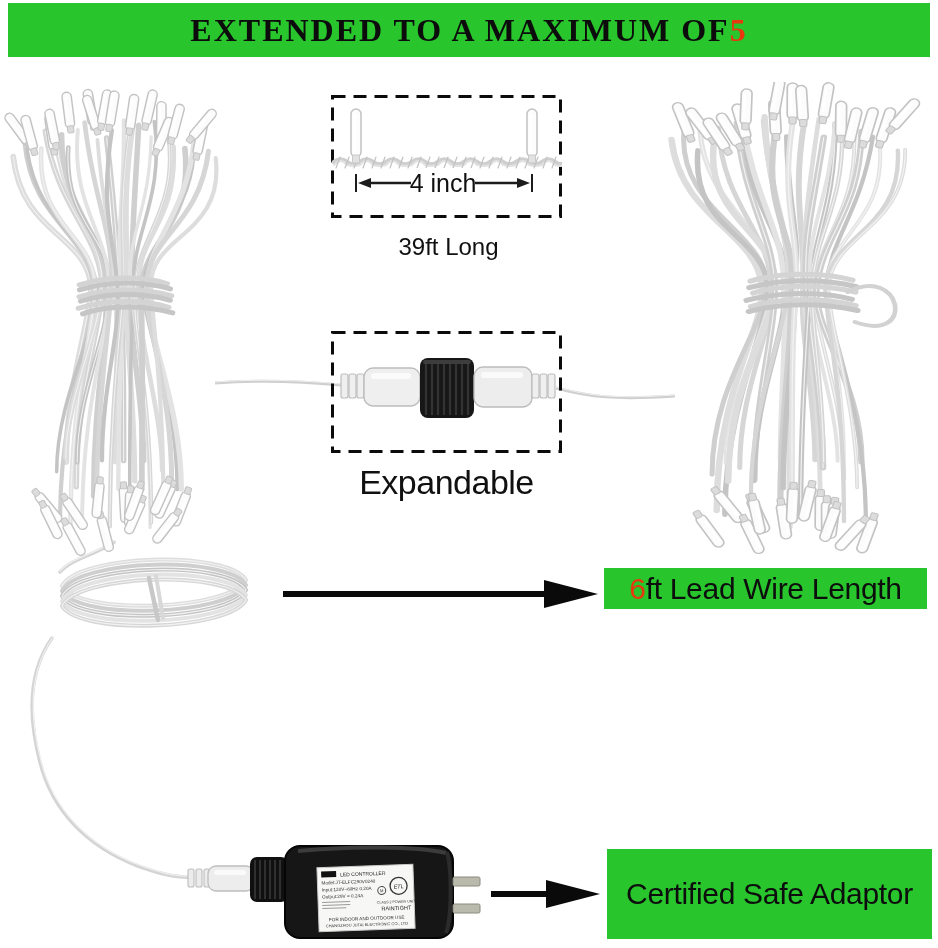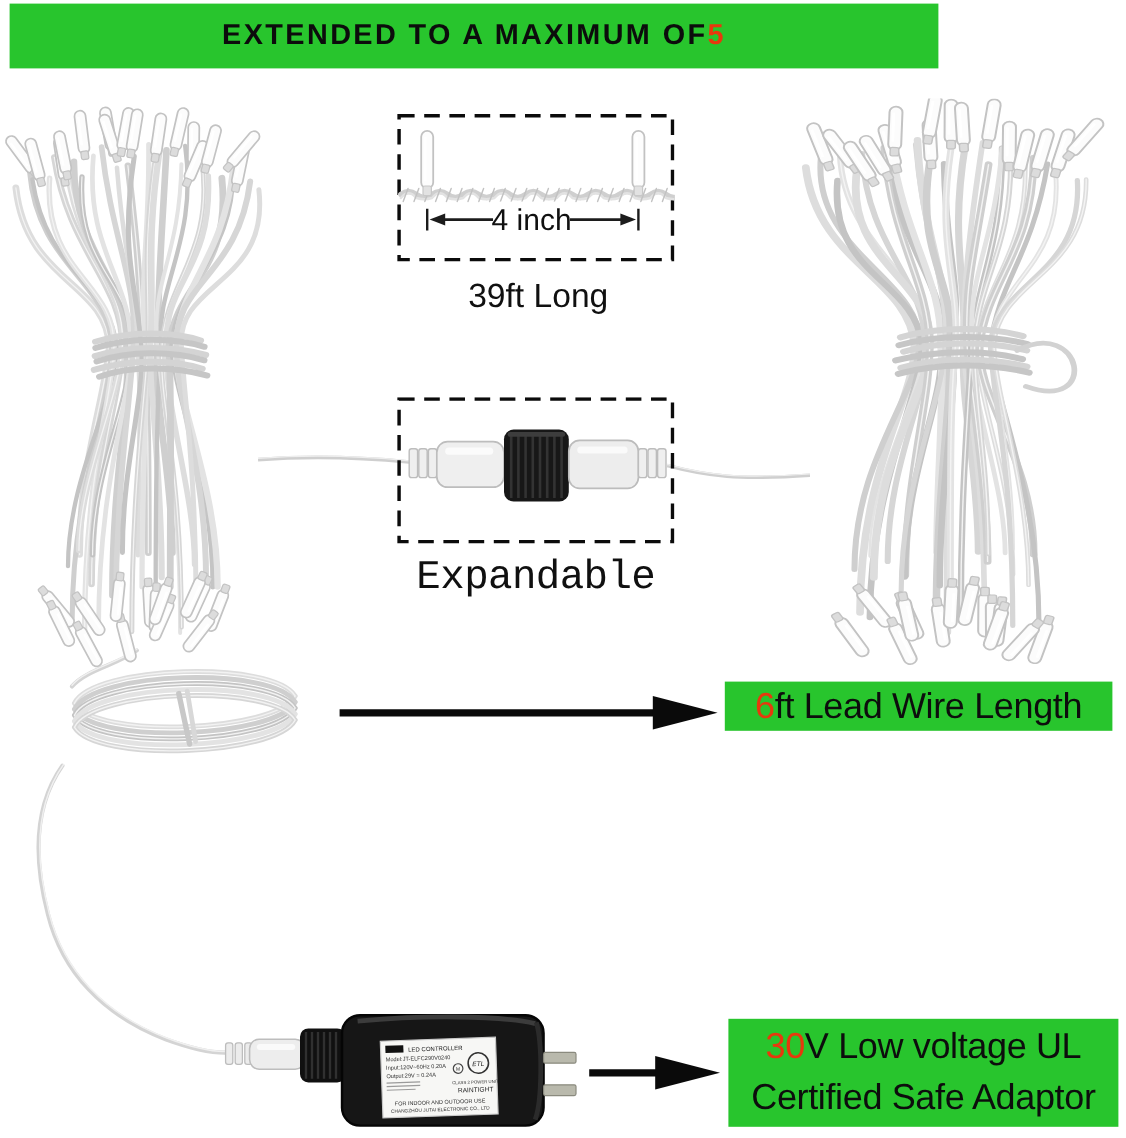--- a/index.html
+++ b/index.html
@@ -3,29 +3,29 @@
 <meta charset="utf-8">
 <style>
   html,body{margin:0;padding:0;background:#ffffff;}
   .stage{
     position:relative;width:938px;height:948px;background:#ffffff;overflow:hidden;
     font-family:"Liberation Sans", sans-serif;color:#0d0d0d;
   }
   .abs{position:absolute;}
   
   .banner{
-    left:8px;top:3px;width:774px;height:54px;background:var(--green,#28c52d);
+    left:8px;top:3px;width:922px;height:54px;background:var(--green,#28c52d);
     display:flex;align-items:center;justify-content:center;
-    font-size:24px;font-weight:bold;letter-spacing:2px;white-space:nowrap;color:#0c0c0c;
+    font-size:32px;font-weight:bold;letter-spacing:2px;white-space:nowrap;color:#0c0c0c;font-family:Liberation Serif, serif;
   }
   .accent{color:var(--red,#e8380d);}
   
   .caption{color:#101010;text-align:center;white-space:nowrap;}
-  .length-caption{left:306px;top:226px;width:285px;font-size:28px;line-height:41px;}
-  .expandable-caption{left:331px;top:463px;width:231px;font-size:34px;letter-spacing:-0.5px;font-family:Liberation Mono, monospace;}
+  .length-caption{left:306px;top:226px;width:285px;font-size:24px;line-height:41px;}
+  .expandable-caption{left:331px;top:463px;width:231px;font-size:34px;letter-spacing:-0.5px;}
   
   .glabel{
     background:var(--green,#28c52d);color:#0d0d0d;display:flex;flex-direction:column;
     align-items:center;justify-content:center;white-space:nowrap;font-size:30px;letter-spacing:-0.3px;
   }
   .glabel-mid{left:604px;top:568px;width:323px;height:41px;}
   .glabel-bottom{left:607px;top:849px;width:325px;height:90px;line-height:42px;}
   svg{display:block;}
   text{font-family:"Liberation Sans", sans-serif;}
 </style>
@@ -579,21 +579,20 @@
       <text x="196" y="84" font-size="4.6" fill="#333333" text-anchor="middle">FOR INDOOR AND OUTDOOR USE</text>
       <text x="196" y="90" font-size="4" fill="#333333" text-anchor="middle">CHANGZHOU JUTAI ELECTRONIC CO., LTD</text>
     </g>
   </svg>
 
   <svg class="abs" style="left:488px;top:878px;" width="114" height="32" viewBox="0 0 114 32">
     <line x1="3" y1="16" x2="62" y2="16" stroke="#0a0a0a" stroke-width="6"></line>
     <polygon points="58,2 112,16 58,30" fill="#0a0a0a"></polygon>
   </svg>
   <div class="abs glabel glabel-bottom">
-    <div><span class="accent">30</span><span>V Low voltage UL</span></div>
     <div>Certified Safe Adaptor</div>
   </div>
 
   <div class="abs banner">
     <span>EXTENDED TO A MAXIMUM OF </span>
       <span class="accent">5</span>
   </div>
 
 </div>
 

